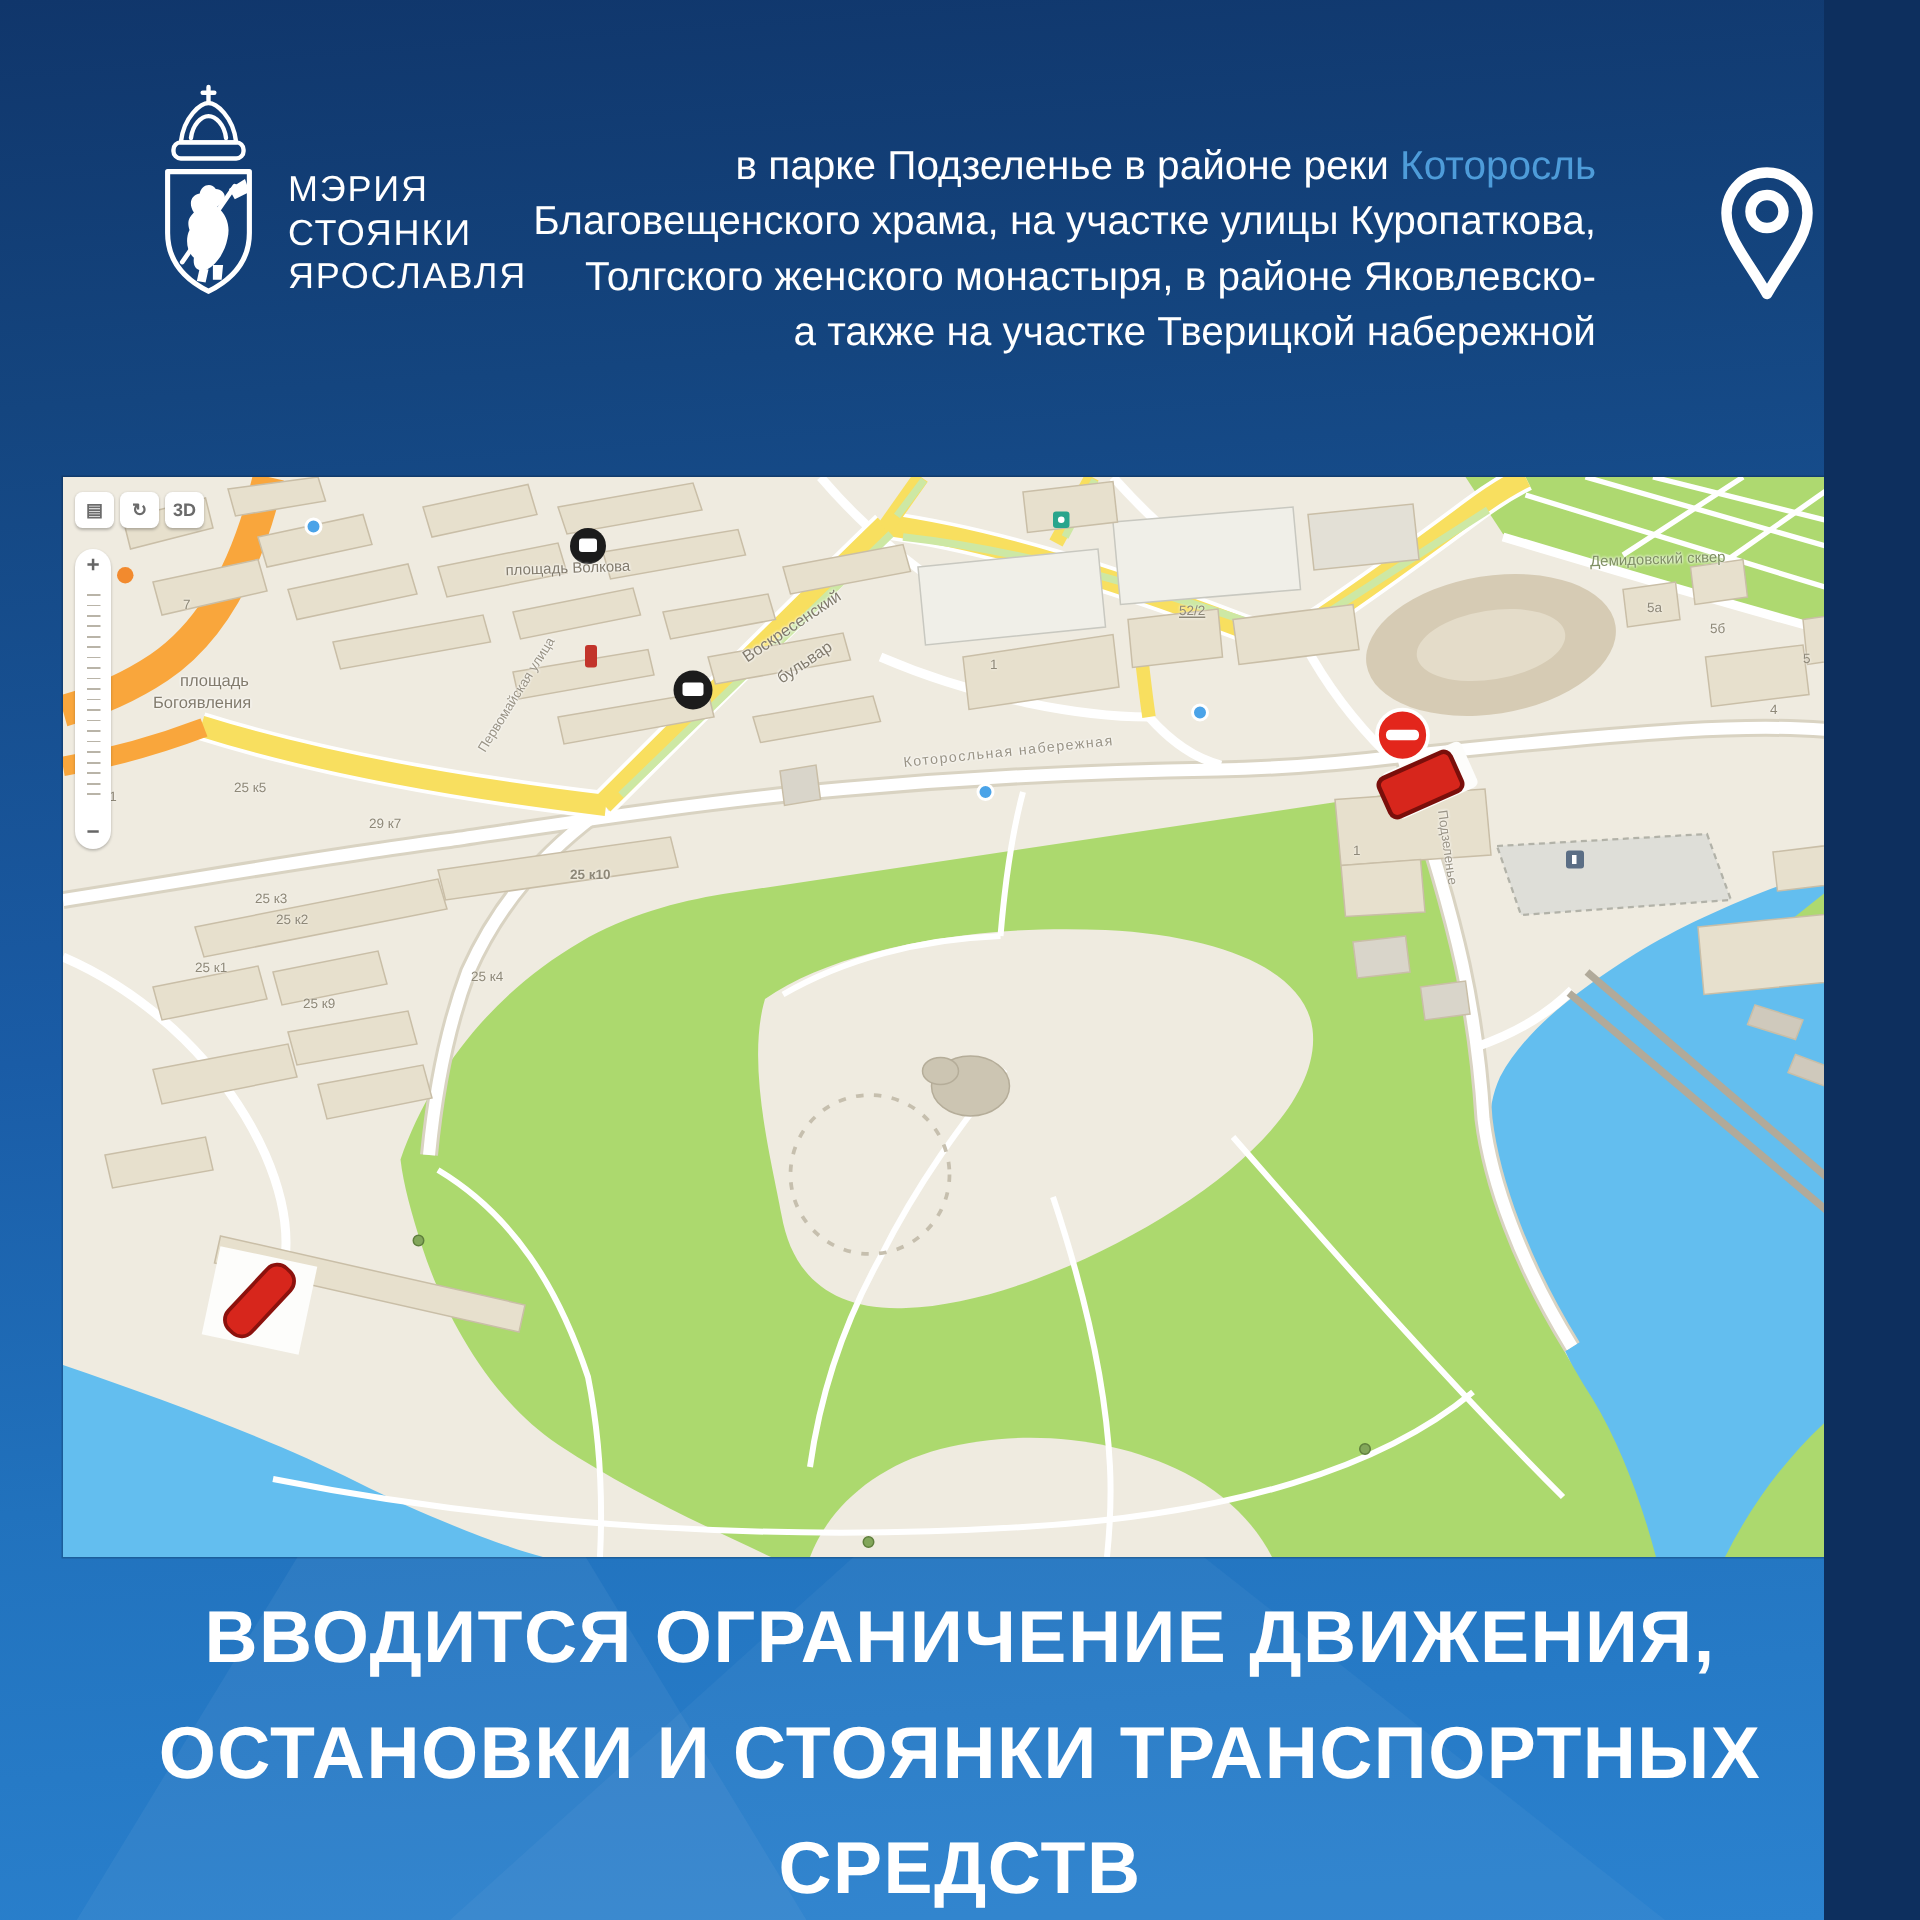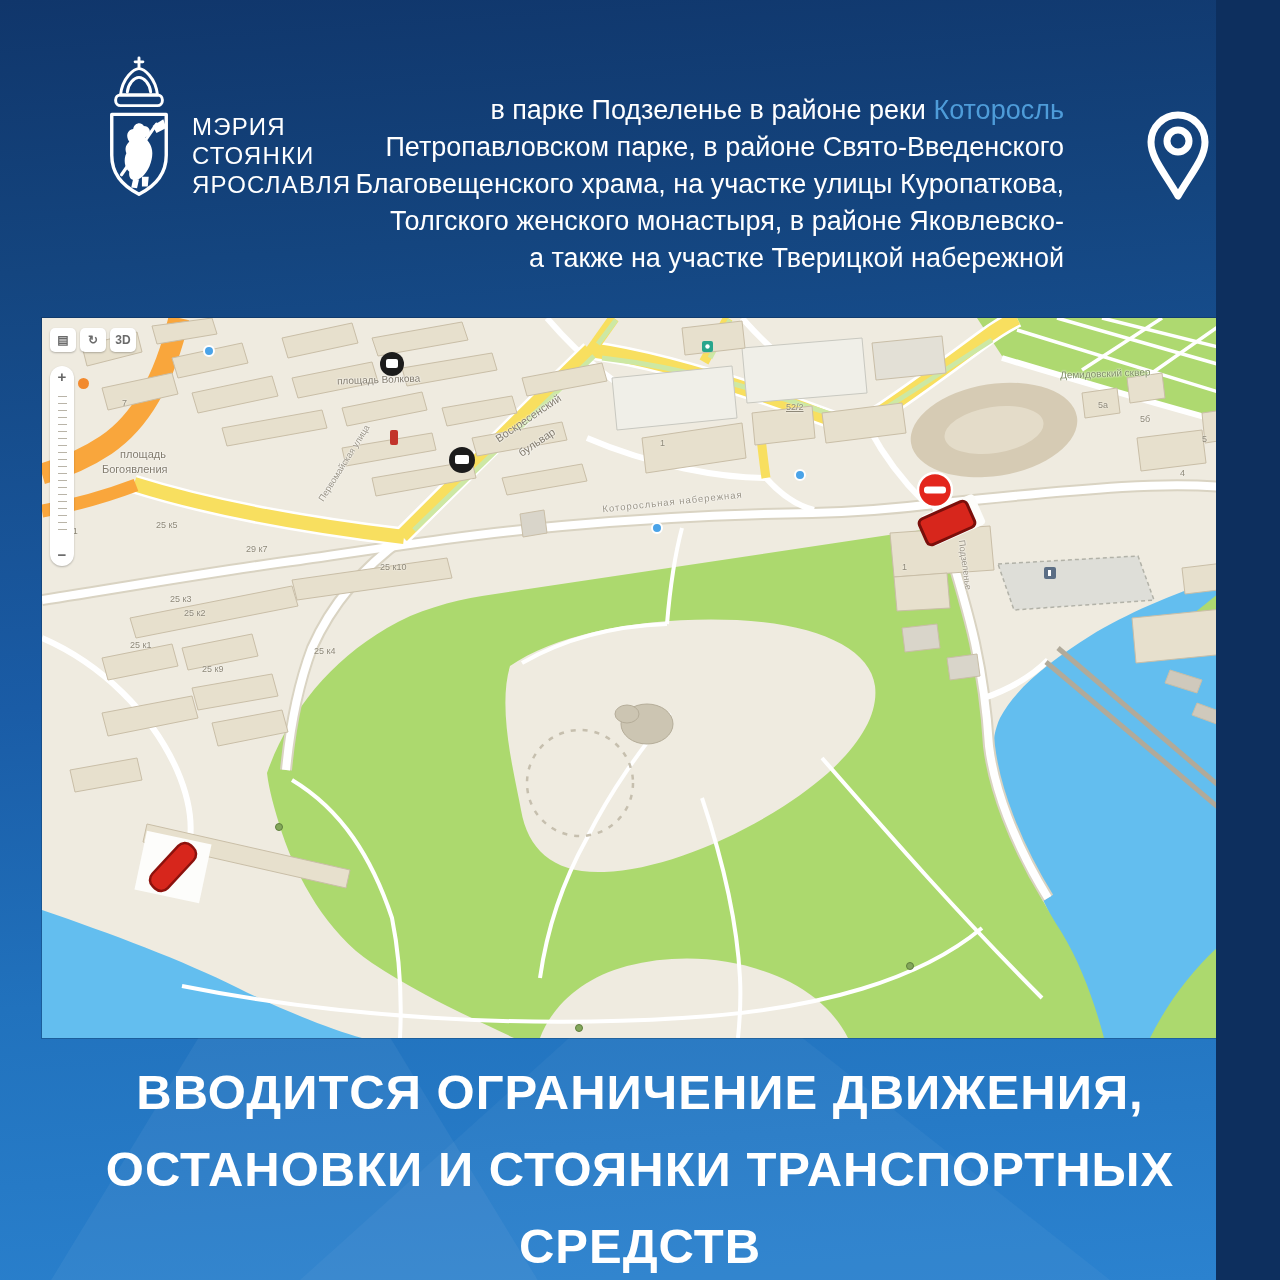--- a/index.html
+++ b/index.html
@@ -71,21 +71,20 @@
     <line x1="30" y1="122" x2="66" y2="70" stroke="#fff" stroke-width="3.2" stroke-linecap="round"></line>
   </svg>
   <div class="logo-text">
     <div>МЭРИЯ</div>
     <div>СТОЯНКИ</div>
     <div>ЯРОСЛАВЛЯ</div>
   </div>
 
   <div class="announce">
     <div><span>в парке Подзеленье в районе реки </span><span class="hl">Которосль</span></div>
-    <div>Петропавловском парке, в районе Свято-Введенского</div>
     <div>Благовещенского храма, на участке улицы Куропаткова,</div>
     <div>Толгского женского монастыря, в районе Яковлевско-</div>
     <div>а также на участке Тверицкой набережной</div>
   </div>
 
   <svg class="pin" viewBox="0 0 88 96">
     <path d="M44,90 C30,66 17,52 17,36 A27,27 0 1 1 71,36 C71,52 58,66 44,90 Z" fill="none" stroke="#fff" stroke-width="7" stroke-linejoin="round"></path>
     <circle cx="44" cy="35" r="11" fill="none" stroke="#fff" stroke-width="7"></circle>
   </svg>
 
@@ -293,21 +292,21 @@
     <span class="mlabel" style="left:1018px;top:50px;font-size:10px;transform:rotate(-2deg);color:#7F8F63;">Демидовский сквер</span>
     <span class="mlabel" style="left:258px;top:140px;font-size:9px;transform:rotate(-58deg);color:#9A9486;">Первомайская улица</span>
     <span class="mlabel" style="left:898px;top:242px;font-size:9px;transform:rotate(82deg);color:#9A9486;">Подзеленье</span>
 
     <span class="blabel" style="left:80px;top:80px;">7</span>
     <span class="blabel" style="left:618px;top:120px;">1</span>
     <span class="blabel" style="left:744px;top:84px;text-decoration:underline;">52/2</span>
     <span class="blabel" style="left:10px;top:208px;">25 к11</span>
     <span class="blabel" style="left:114px;top:202px;">25 к5</span>
     <span class="blabel" style="left:204px;top:226px;">29 к7</span>
-    <span class="blabel" style="left:338px;top:244px;">25 к10</span>
+    <span class="blabel" style="left:338px;top:260px;font-weight:bold;">25 к10</span>
     <span class="blabel" style="left:272px;top:284px;margin-top:44px;">25 к4</span>
     <span class="blabel" style="left:128px;top:276px;">25 к3</span>
     <span class="blabel" style="left:142px;top:290px;">25 к2</span>
     <span class="blabel" style="left:160px;top:326px;margin-top:20px;">25 к9</span>
     <span class="blabel" style="left:88px;top:322px;">25 к1</span>
     <span class="blabel" style="left:860px;top:244px;">1</span>
     <span class="blabel" style="left:1138px;top:150px;">4</span>
     <span class="blabel" style="left:1160px;top:116px;">5</span>
     <span class="blabel" style="left:1098px;top:96px;">5б</span>
     <span class="blabel" style="left:1056px;top:82px;">5а</span>

